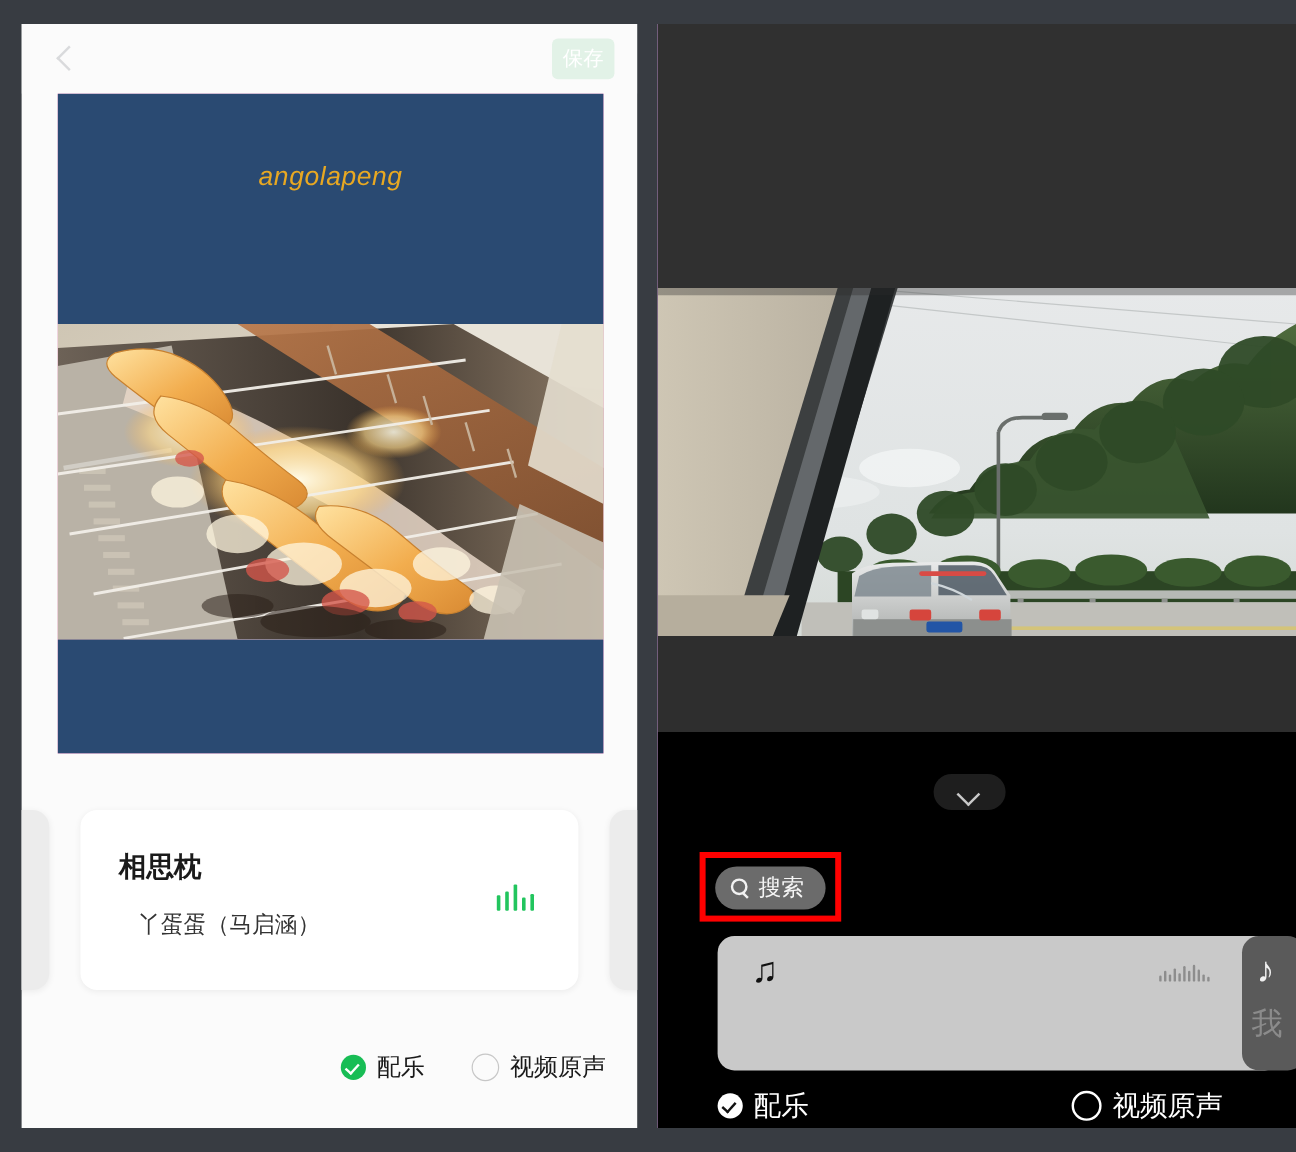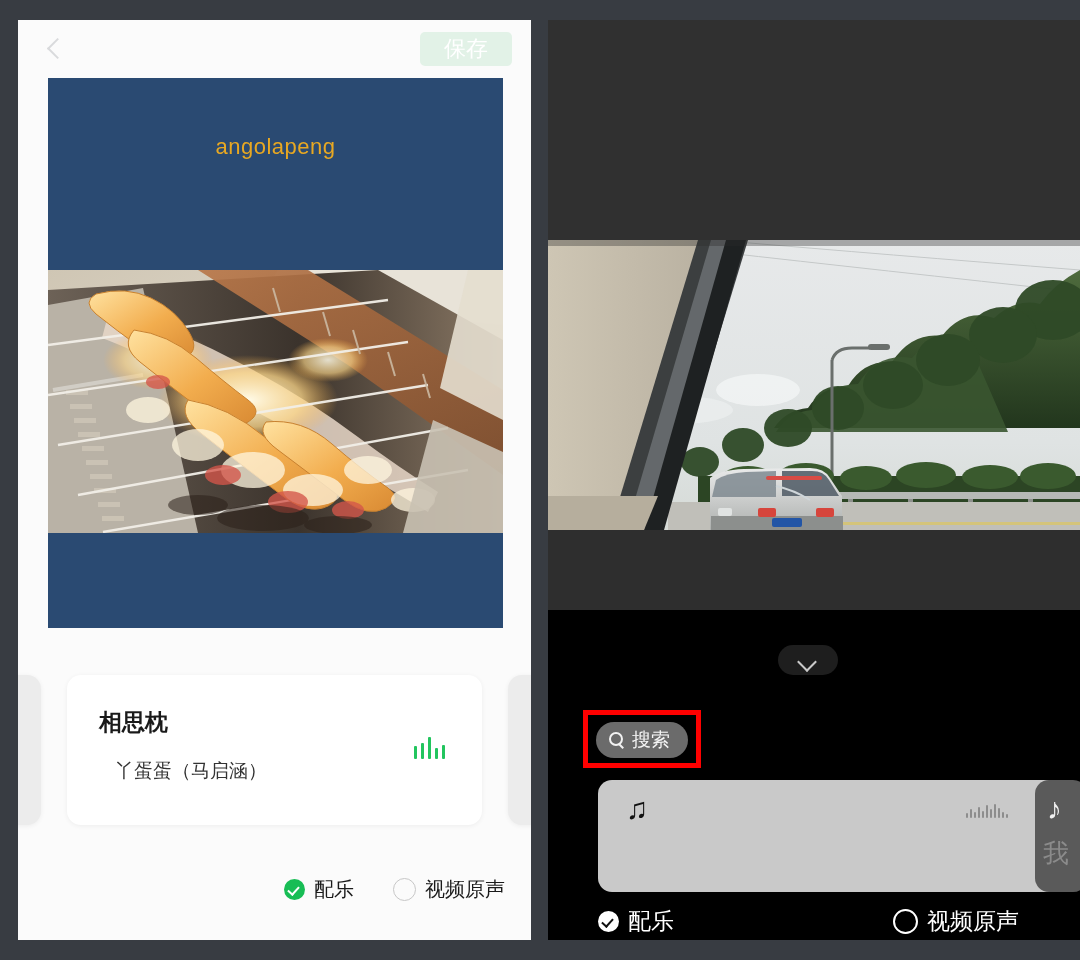--- a/index.html
+++ b/index.html
@@ -50,38 +50,39 @@
     position: absolute;
     left: 10px; top: 7px;
     width: 13px; height: 13px;
     border-left: 2.5px solid #d9dadc;
     border-bottom: 2.5px solid #d9dadc;
     transform: rotate(45deg);
   }
   .save-btn {
     position: absolute;
     right: 19px; top: 12px;
-    width: 92px; height: 34px;
+    width: 52px; height: 34px;
     border-radius: 5px;
     background: #e2f2e7;
     color: #ffffff;
-    font-size: 22px;
+    font-size: 17px;
     line-height: 34px;
     text-align: center;
     cursor: pointer;
     user-select: none;
   }
 
   
   .preview-card {
     position: absolute;
     left: 30px; top: 58px;
     width: 455px; height: 550px;
     background: #f9a8d4;
     overflow: hidden;
+    font-style: italic;
   }
   .pv-header {
     position: absolute;
     left: 0; top: 0;
     width: 455px; height: 192px;
     background: #2a4a72;
   }
   .pv-sub {
     position: absolute;
     left: 0; top: 56px;

